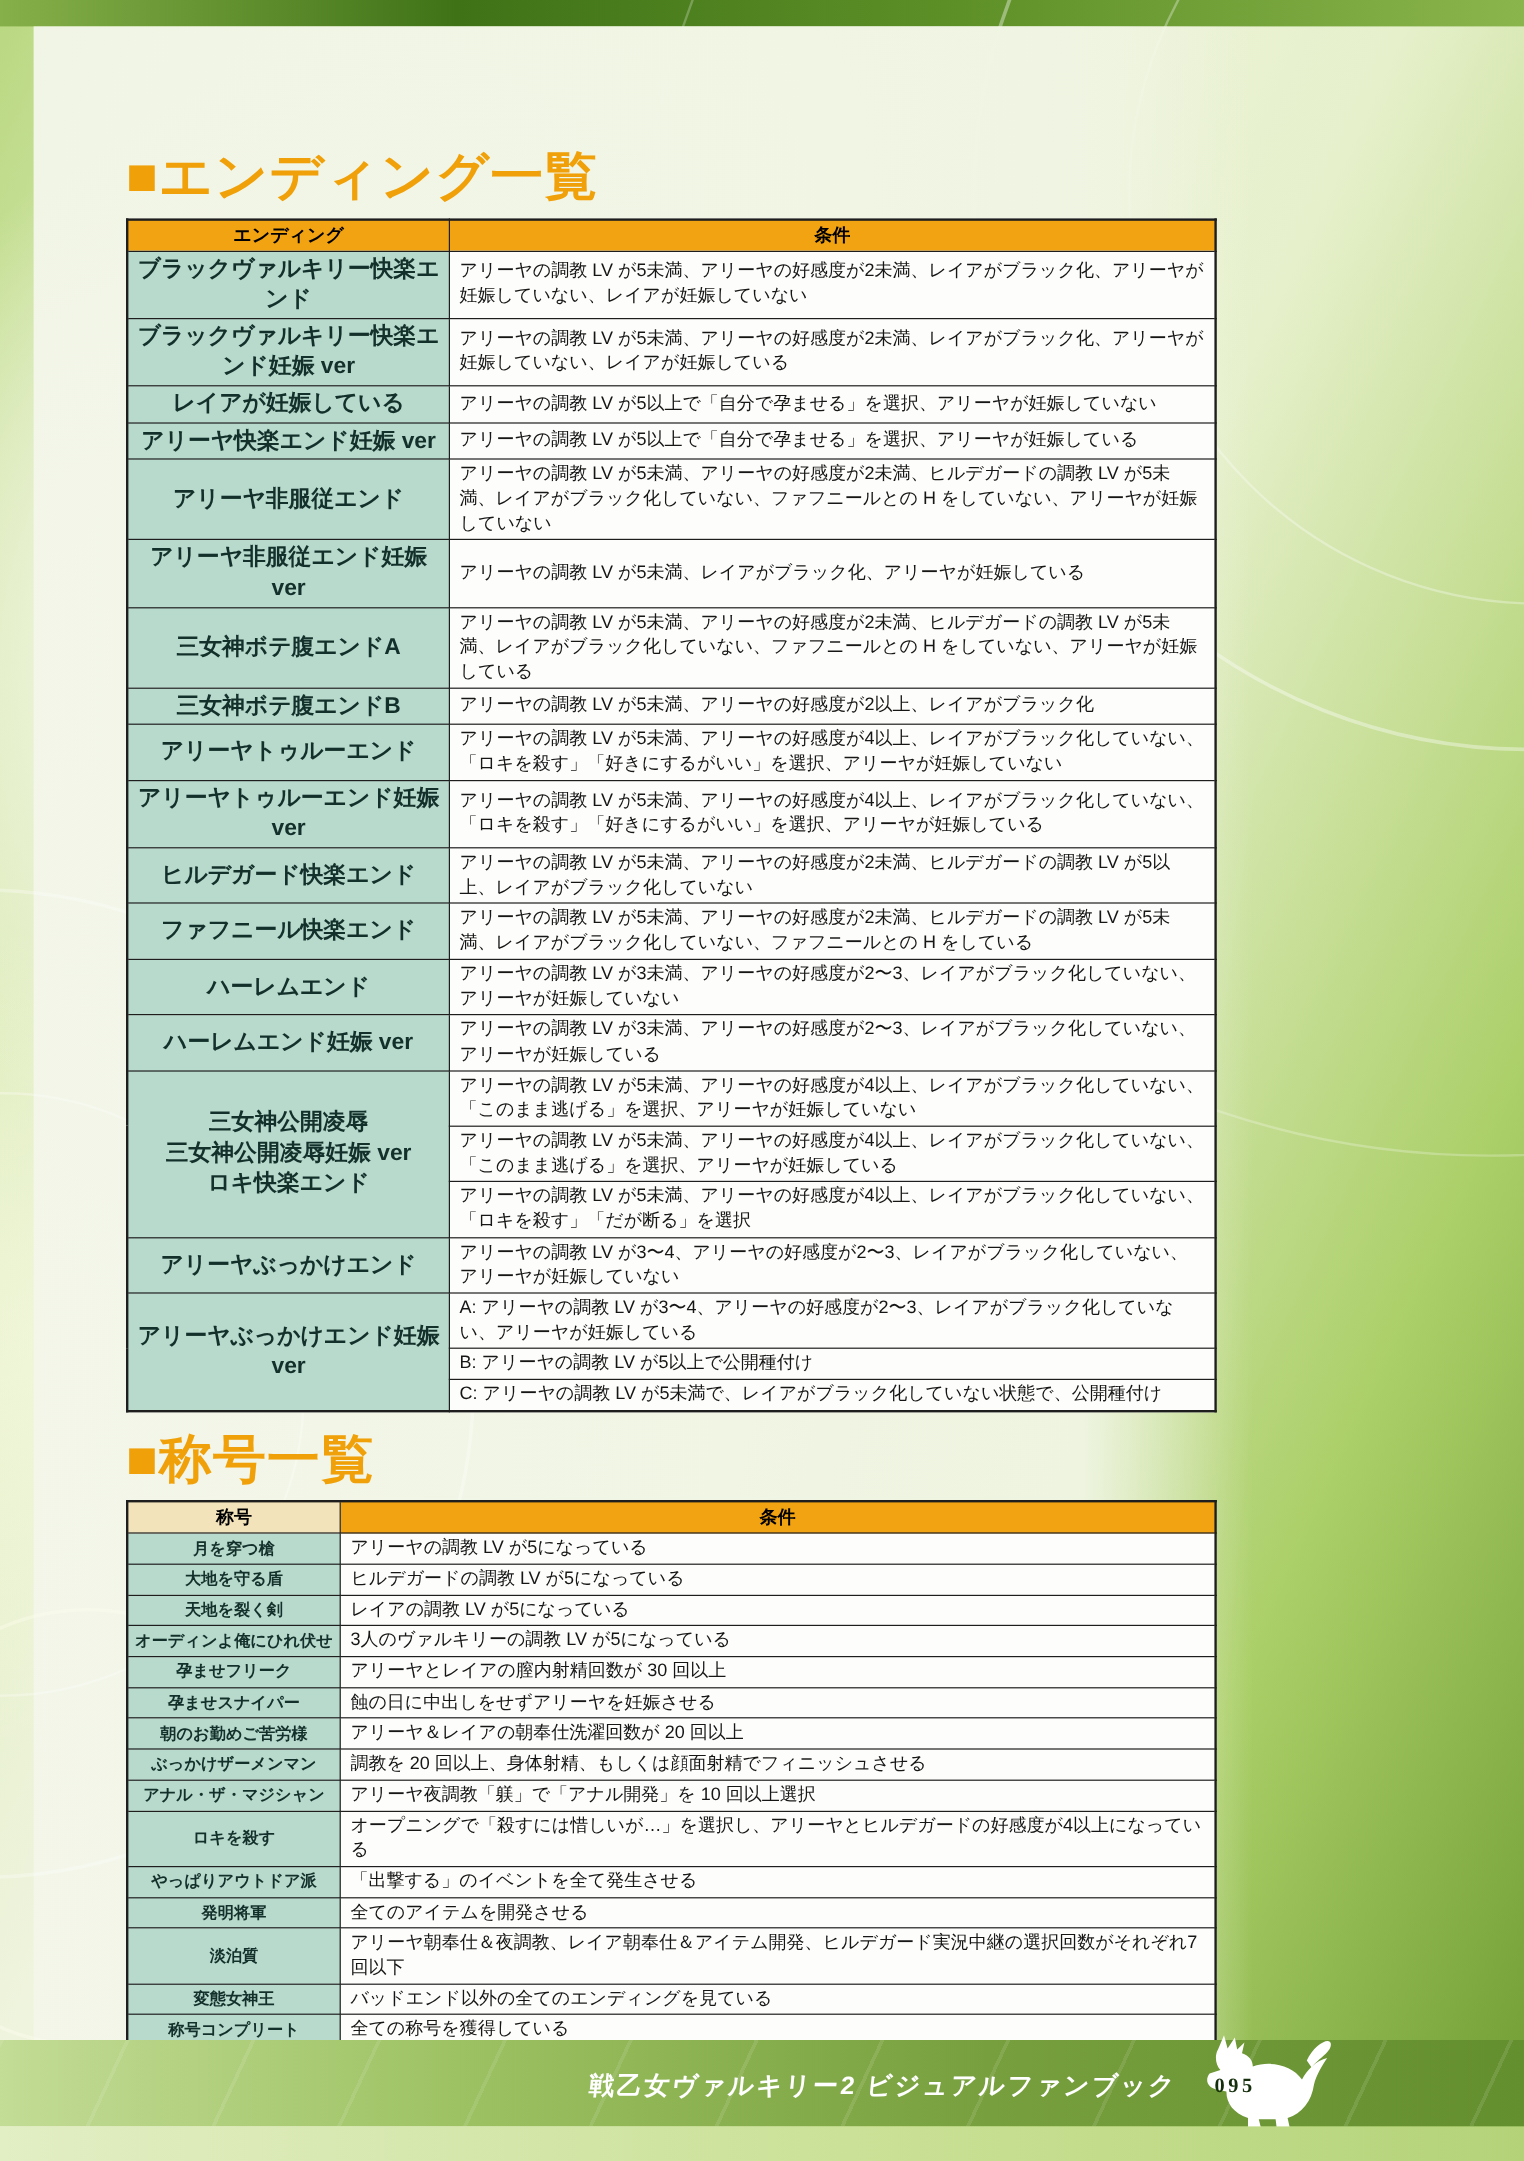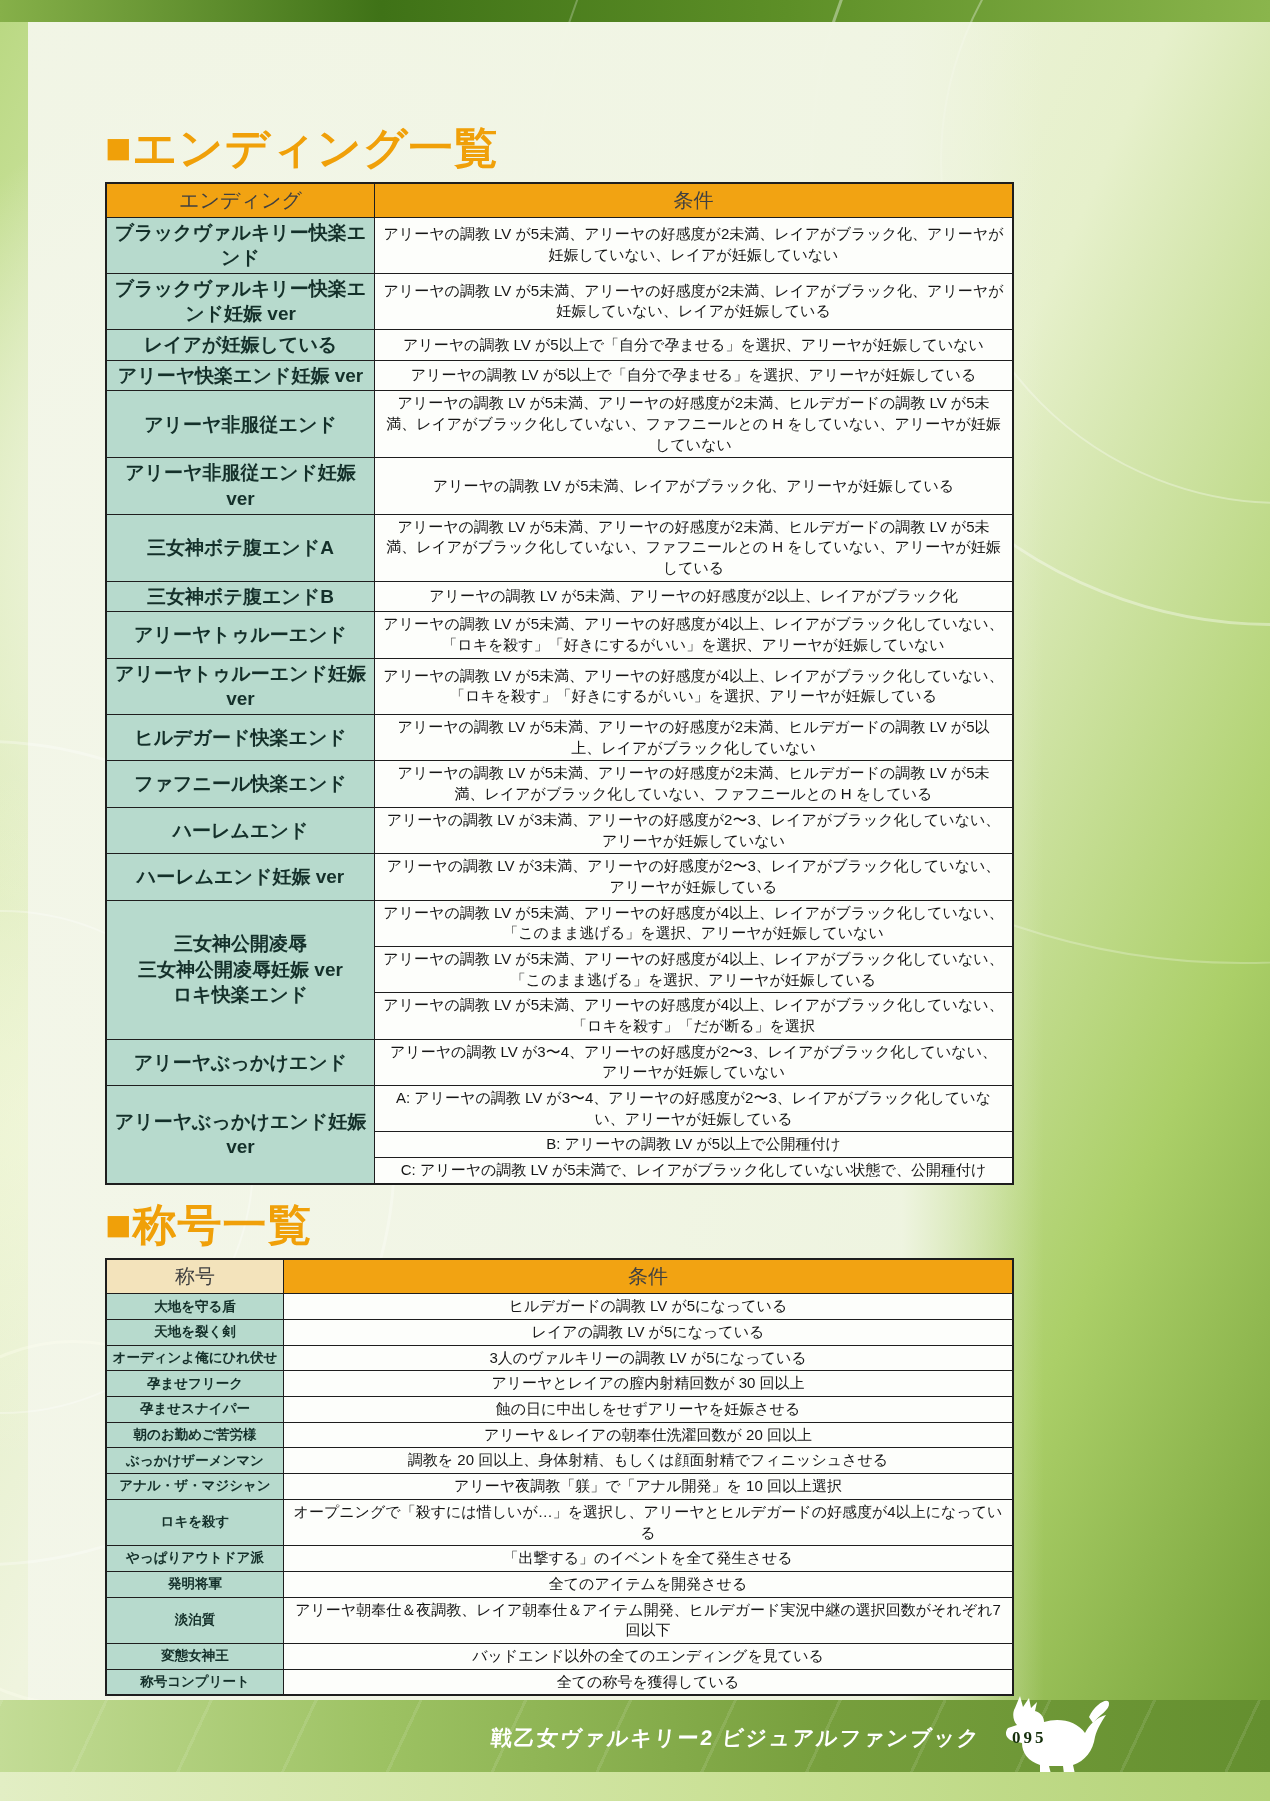--- a/index.html
+++ b/index.html
@@ -22,32 +22,32 @@
     background:linear-gradient(90deg,#86b049 0%,#3f7217 30%,#5d8f27 62%,#8ab54c 100%);}
   .inner-panel{position:absolute;left:28px;top:22px;width:1016px;height:1682px;
     background:linear-gradient(90deg,rgba(243,246,233,.96) 0%,rgba(240,245,227,.96) 86%,rgba(240,245,227,0) 100%);}
   .content{position:absolute;left:105px;top:108px;width:896px;}
   .section-heading{margin:16px 0 10px 0;font-size:44px;line-height:1.08;font-weight:bold;
     color:#f0a009;letter-spacing:1px;}
   .section-heading.second{margin-top:16px;}
   table.data-table{border-collapse:collapse;width:896px;border:2px solid #1e1e1e;
     table-layout:fixed;background:#fdfefb;}
   table.data-table th,table.data-table td{border:1px solid #1e1e1e;}
-  th{background:#f2a312;color:#404040;font-size:20px;font-weight:normal;
+  th{background:#f2a312;color:#000000;font-size:15px;font-weight:bold;
     text-align:center;padding:3px 2px;}
   table.titles th.col-label{background:#f3e3bb;}
   table.endings .col-label{width:263px;}
   table.endings .col-cond{width:633px;}
   table.titles .col-label{width:172px;}
   table.titles .col-cond{width:724px;}
   td.cell-label{background:#b7dacd;font-weight:bold;text-align:center;color:#14302a;
     font-size:19px;padding:2px 4px;vertical-align:middle;white-space:pre-line;line-height:1.35;}
   table.titles td.cell-label{font-size:13.5px;}
   td.cell-cond{background:#fdfefb;color:#161616;font-size:15px;line-height:1.38;
-    padding:2px 8px;text-align:center;vertical-align:middle;}
+    padding:2px 8px;text-align:left;vertical-align:middle;}
   
   .footer-band{position:absolute;left:0;top:1700px;width:1270px;height:72px;
     background:
       repeating-linear-gradient(115deg,rgba(255,255,255,.10) 0 3px,rgba(255,255,255,0) 3px 95px),
       linear-gradient(90deg,#c3dc96 0%,#9dc263 30%,#779f3d 65%,#648f2f 100%);}
   .footer-title{position:absolute;right:290px;top:24px;color:#ffffff;font-weight:bold;
     font-size:21px;letter-spacing:2px;transform:skewX(-6deg);}
   .mascot{position:absolute;left:985px;top:1694px;width:126px;height:84px;}
   .page-number{position:absolute;left:1012px;top:1728px;font-family:"Liberation Serif","DejaVu Serif",serif;
     font-weight:bold;font-size:17px;color:#152f0c;letter-spacing:3px;}
@@ -169,20 +169,24 @@
 
     <table class="data-table titles">
       <thead>
         <tr>
           <th class="col-label">称号</th>
           <th class="col-cond">条件</th>
         </tr>
       </thead>
       <tbody>
           <tr>
+            <td class="cell-label" rowspan="1">月を穿つ槍</td>
+            <td class="cell-cond">アリーヤの調教 LV が5になっている</td>
+          </tr>
+          <tr>
             <td class="cell-label" rowspan="1">大地を守る盾</td>
             <td class="cell-cond">ヒルデガードの調教 LV が5になっている</td>
           </tr>
           <tr>
             <td class="cell-label" rowspan="1">天地を裂く剣</td>
             <td class="cell-cond">レイアの調教 LV が5になっている</td>
           </tr>
           <tr>
             <td class="cell-label" rowspan="1">オーディンよ俺にひれ伏せ</td>
             <td class="cell-cond">3人のヴァルキリーの調教 LV が5になっている</td>

